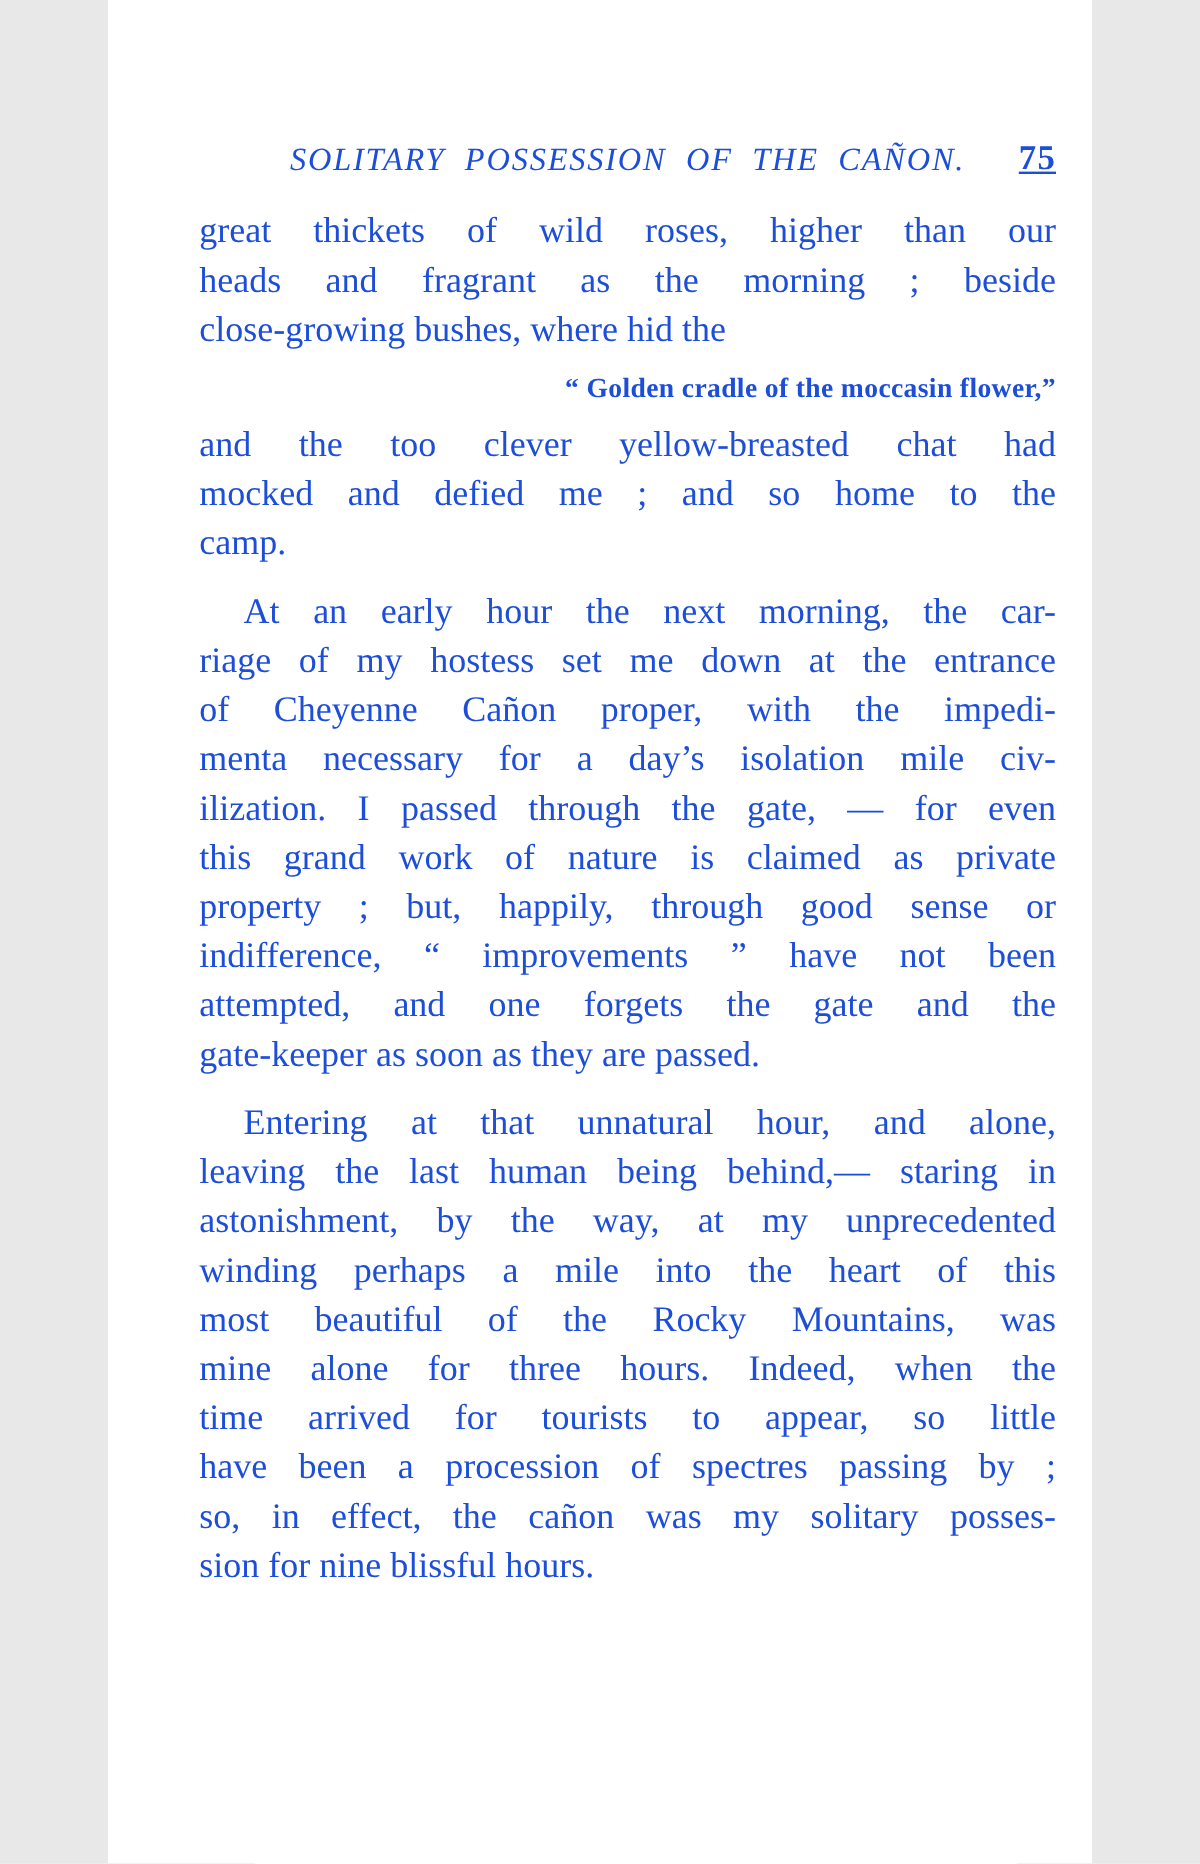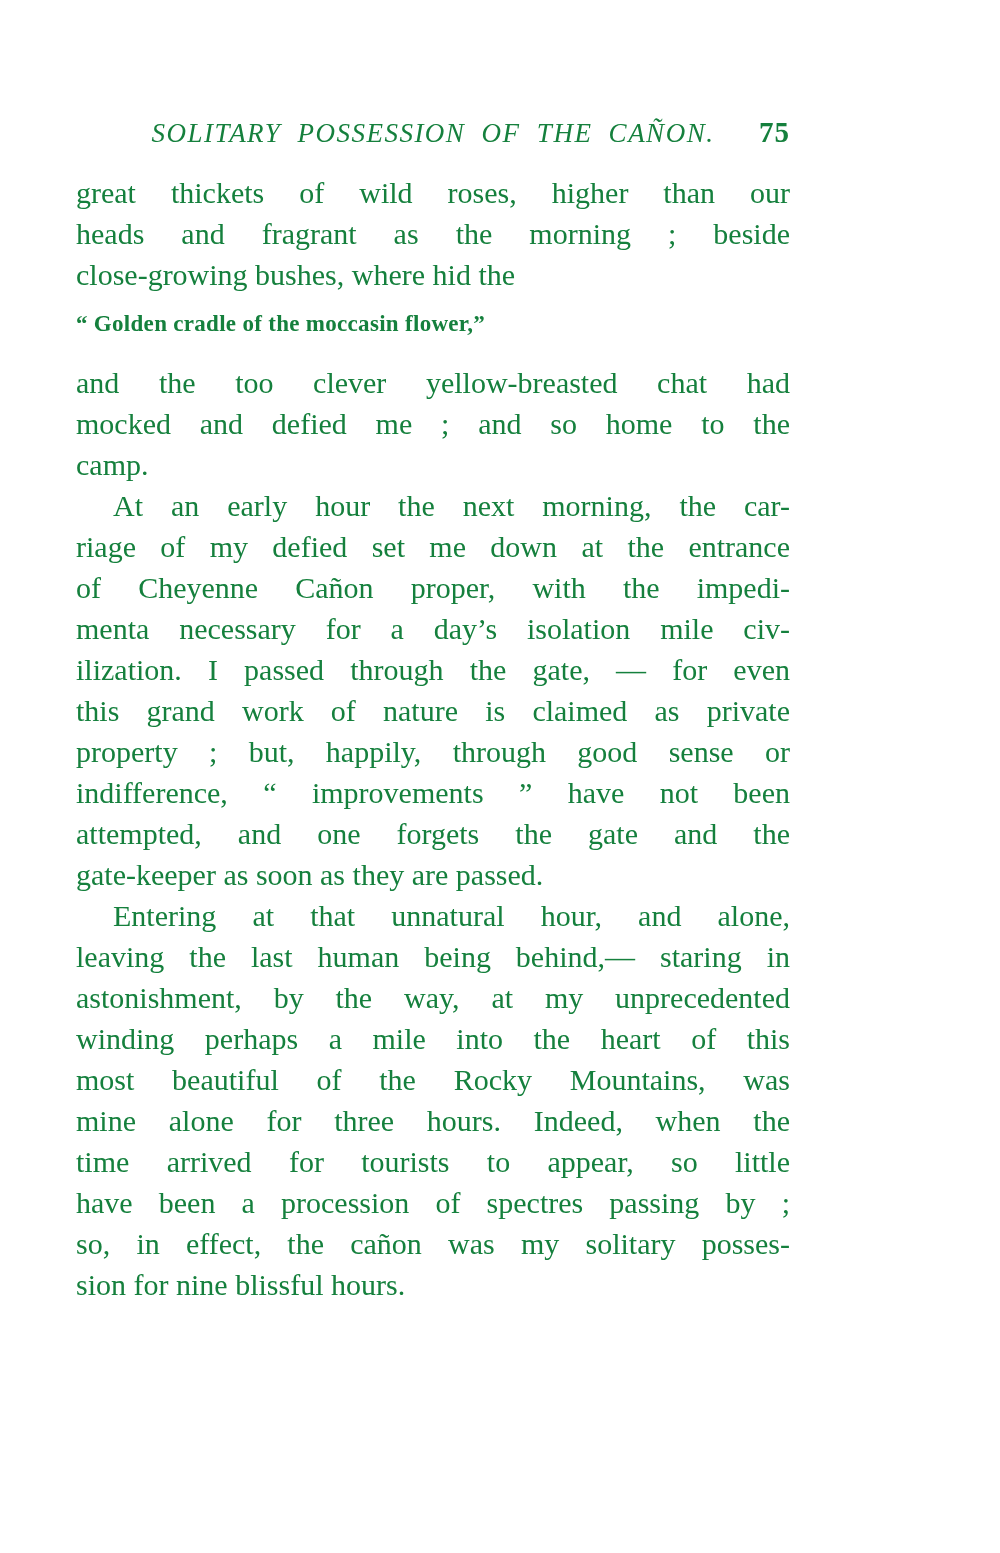--- a/index.html
+++ b/index.html
@@ -2,25 +2,25 @@
 <html><head>
 <meta charset="utf-8">
 <style>
   html, body {
     margin: 0;
     padding: 0;
     background: #e8e8e8;
   }
   .page {
     position: relative;
-    width: 1000px;
+    width: 820px;
     height: 1553px;
     margin: 0 auto;
     background: #ffffff;
-    color: #15803d;
+    color: #1d4ed8;
     font-family: "Liberation Serif", "DejaVu Serif", serif;
     overflow: hidden;
   }
   .text-block {
     position: absolute;
     left: 76px;
     top: 118px;
     width: 714px;
   }
   .running-head {
@@ -38,46 +38,48 @@
     white-space: nowrap;
   }
   .running-head .folio {
     position: absolute;
     right: 0;
     top: -2px;
     font-style: normal;
     font-size: 29px;
     font-weight: 700;
     letter-spacing: 1px;
+    text-decoration: underline;
   }
   .body-text {
     font-size: 30px;
     line-height: 41px;
   }
   .line {
     text-align: justify;
     text-align-last: justify;
     white-space: normal;
     overflow: hidden;
     height: 41px;
   }
   .line.last {
     text-align: center;
     text-align-last: left;
   }
   .line.indent {
     text-indent: 37px;
+    margin-top: 16px;
   }
   .verse-quote {
-    text-align: left;
+    text-align: right;
     font-size: 23px;
     font-weight: 700;
     line-height: 41px;
     height: 41px;
-    margin: 8px 0 18px 0;
+    margin: 8px 0 6px 0;
     letter-spacing: 0.3px;
   }
 </style>
 </head>
 <body>
 
 <div class="page">
   <div class="text-block">
 
     <div class="running-head">
@@ -96,21 +98,21 @@
       <div class="verse-quote">“ Golden cradle of the moccasin flower,”</div>
 
       <div class="paragraph">
         <div class="line">and the too clever yellow-breasted chat had</div>
         <div class="line">mocked and defied me ; and so home to the</div>
         <div class="line last">camp.</div>
       </div>
 
       <div class="paragraph">
         <div class="line indent">At an early hour the next morning, the car-</div>
-        <div class="line">riage of my defied set me down at the entrance</div>
+        <div class="line">riage of my hostess set me down at the entrance</div>
         <div class="line">of Cheyenne Cañon proper, with the impedi-</div>
         <div class="line">menta necessary for a day’s isolation mile civ-</div>
         <div class="line">ilization.  I passed through the gate, — for even</div>
         <div class="line">this grand work of nature is claimed as private</div>
         <div class="line">property ; but, happily, through good sense or</div>
         <div class="line">indifference, “ improvements ” have not been</div>
         <div class="line">attempted, and one forgets the gate and the</div>
         <div class="line last">gate-keeper as soon as they are passed.</div>
       </div>
 

